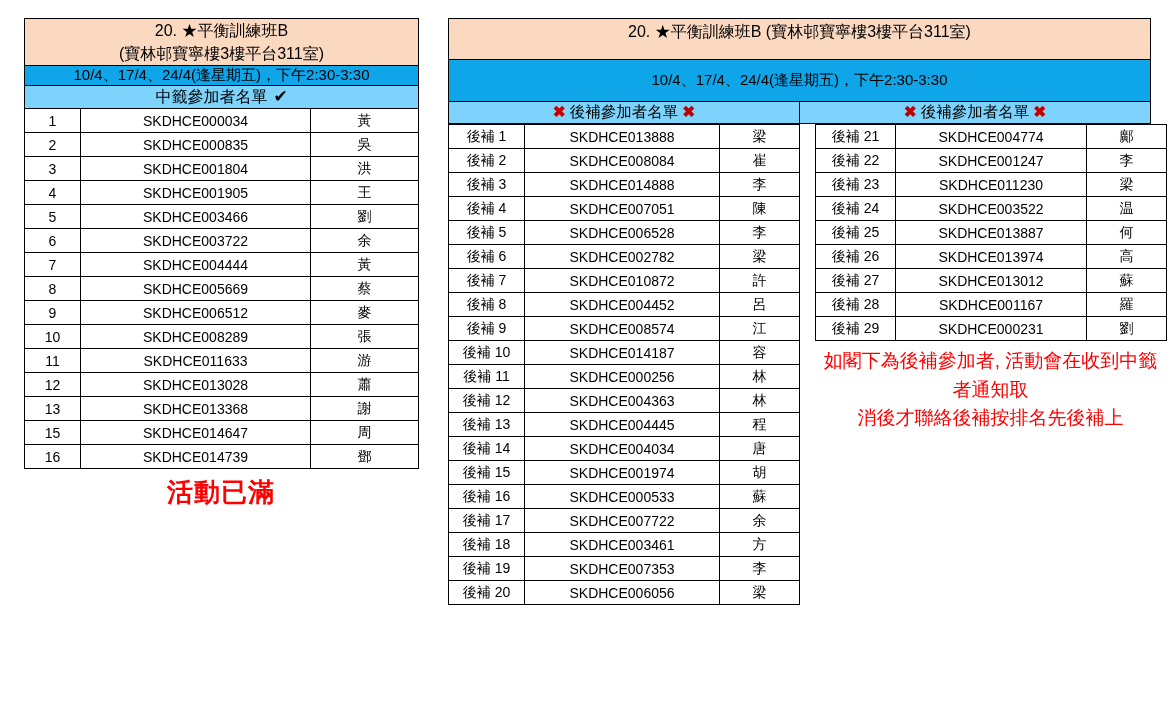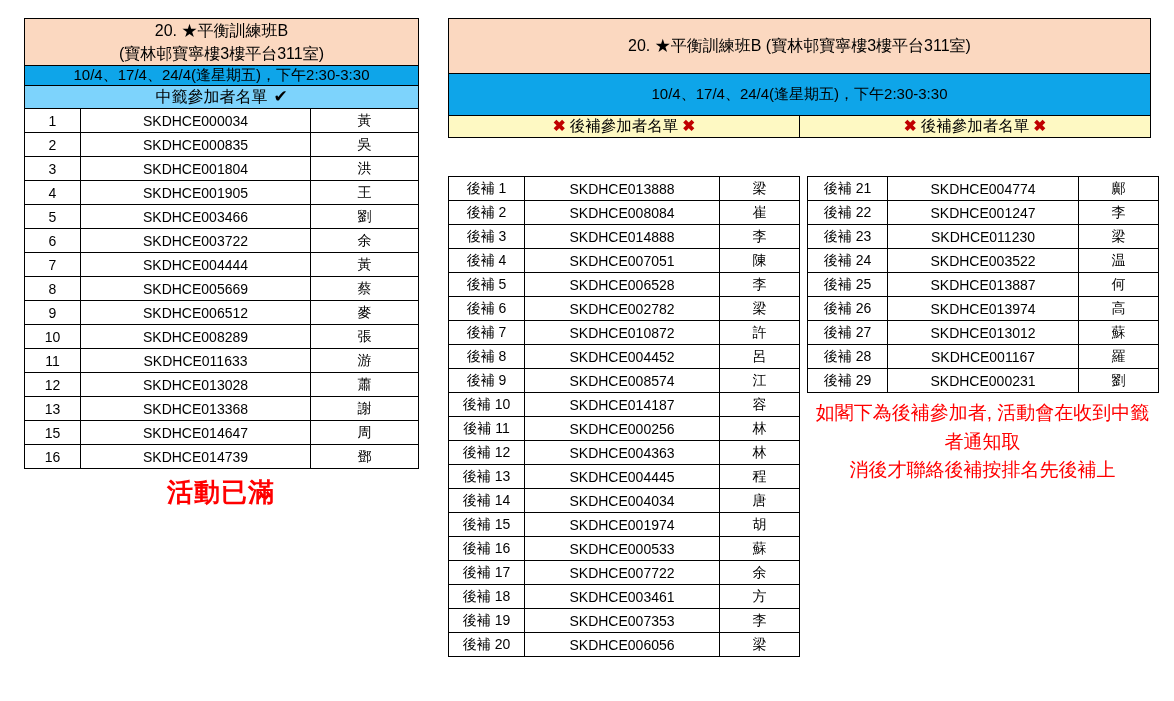--- a/index.html
+++ b/index.html
@@ -62,21 +62,21 @@
     padding: 8px 4px;
   }
   .hdr-list-yellow {
     background: #7dd3fc;
     text-align: center;
     font-weight: bold;
     font-size: 16px;
     padding: 6px 4px;
   }
   .hdr-list-gray {
-    background: #fef9c3;
+    background: #7dd3fc;
     text-align: center;
     font-weight: bold;
     font-size: 15.5px;
     padding: 5px 4px;
     color: #000;
   }
   .hdr-list-gray .x-mark {
     color: #c00000;
     font-weight: bold;
     padding: 0 4px;
@@ -115,22 +115,21 @@
   .note {
     color: #ff0000;
     font-size: 19px;
     text-align: center;
     line-height: 1.5;
     padding: 6px 6px 4px 6px;
   }
 
   .wait-tables {
     display: flex;
-    gap: 8px;
-    margin-top: 38px;
+    gap: 16px;
   }
   .wait-col-left { width: 351px; }
   .wait-col-right { width: 351px; }
 </style>
 </head>
 <body>
 
 <div class="page">
 
   <div class="left-panel">
@@ -238,21 +237,21 @@
   </div>
 
   <div class="right-panel">
     <table class="grid">
       <colgroup>
         <col style="width:351px">
         <col style="width:351px">
       </colgroup>
       <tbody>
         <tr>
-          <td class="hdr-title" colspan="2" style="padding:15px 4px 16px 4px;">20. ★平衡訓練班B (寶林邨寶寧樓3樓平台311室)</td>
+          <td class="hdr-title" colspan="2" style="padding:1px 4px 16px 4px;">20. ★平衡訓練班B (寶林邨寶寧樓3樓平台311室)</td>
         </tr>
         <tr>
           <td class="hdr-date" colspan="2" style="padding:11px 4px;">10/4、17/4、24/4(逢星期五)，下午2:30-3:30</td>
         </tr>
         <tr>
           <td class="hdr-list-gray">
             <span class="x-mark">✖</span><span>後補參加者名單</span><span class="x-mark">✖</span>
           </td>
           <td class="hdr-list-gray">
             <span class="x-mark">✖</span><span>後補參加者名單</span><span class="x-mark">✖</span>

